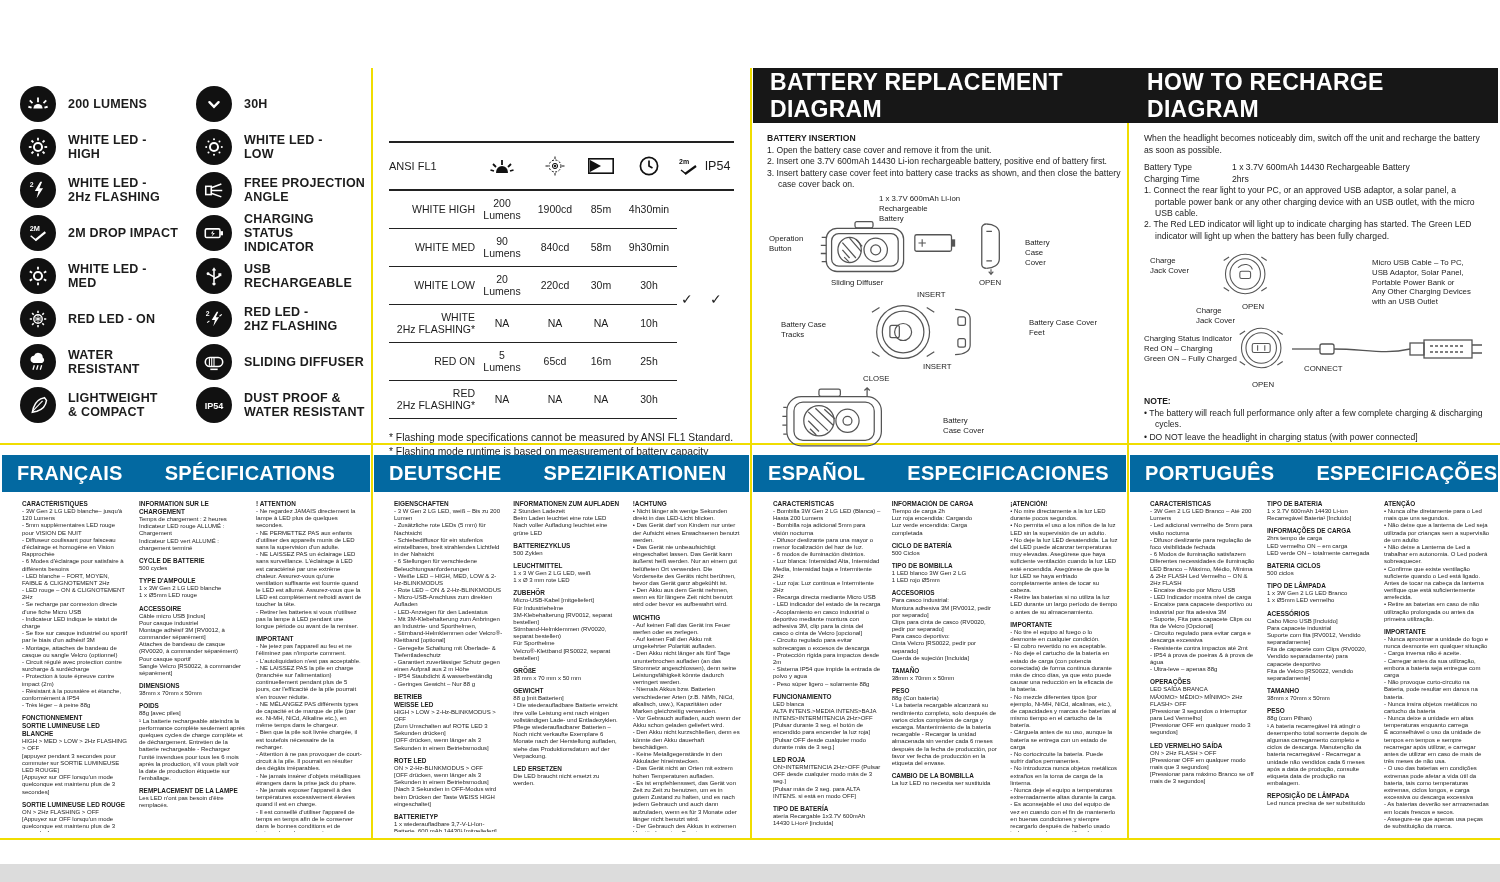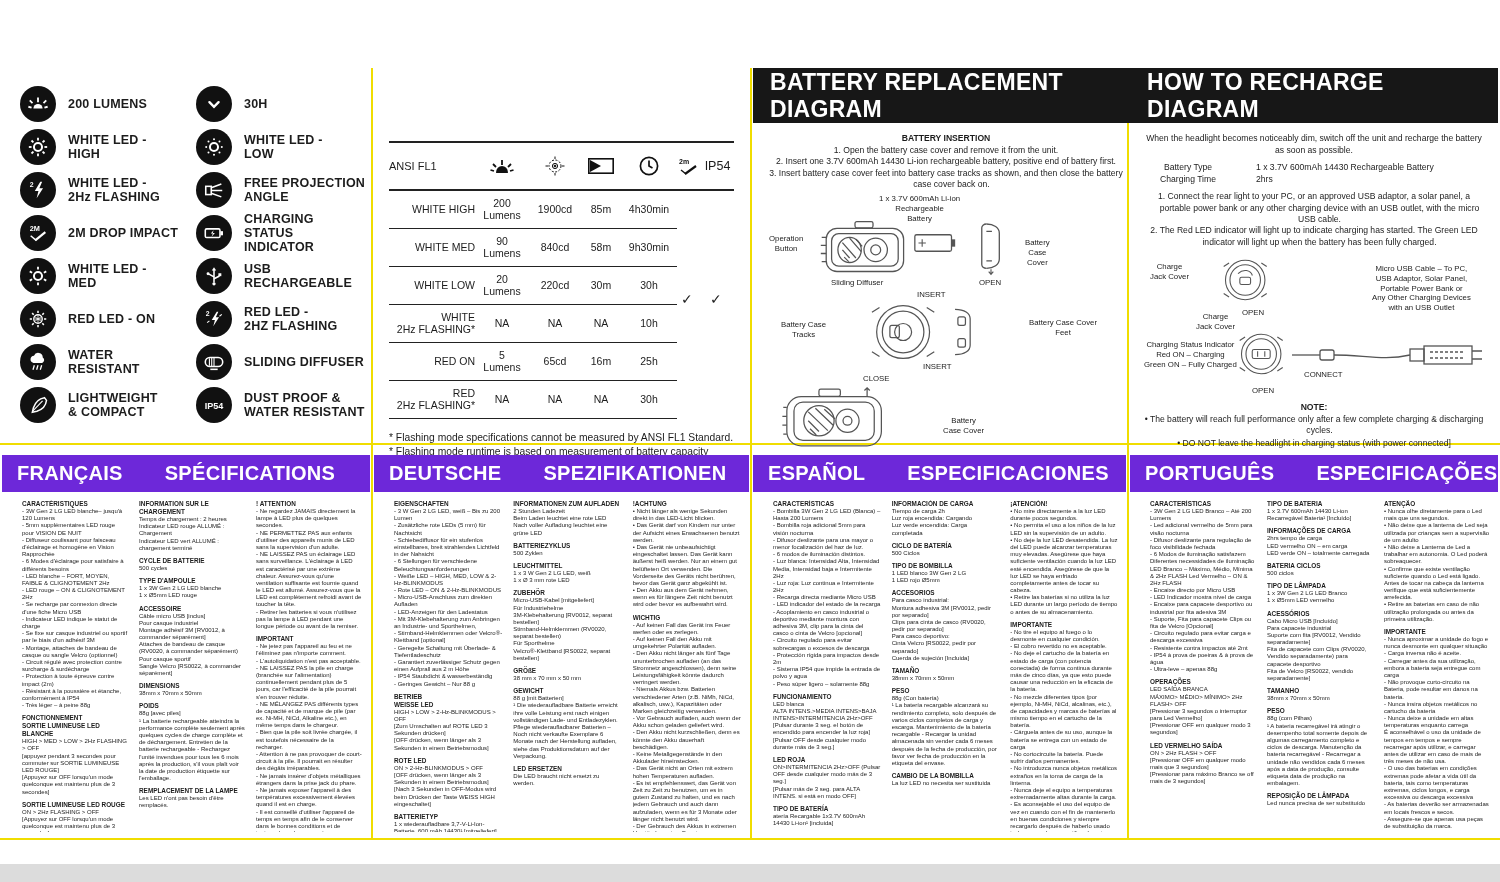--- a/index.html
+++ b/index.html
@@ -31,35 +31,35 @@
   .acell{font-size:10.5px;line-height:1.12;text-align:center;white-space:pre-line;}
   .acell.mode{text-align:right;}
   .ansi-checks{width:57px;position:relative;}
   .ansi-checks span{position:absolute;top:100px;font-size:14px;}
   .ansi-checks span:first-child{left:4px;} .ansi-checks span:last-child{left:33px;}
   .footnotes{margin-top:12px;font-size:10.3px;line-height:1.4;}
   .footnotes div{padding-left:12px;text-indent:-12px;}
   
   #panel-battery{left:751px;width:390px;}
   #panel-recharge{left:1128px;width:372px;}
-  .panel-body{position:absolute;top:123px;left:2px;right:2px;bottom:0;padding:10px 14px 0 14px;text-align:center;}
+  .panel-body{position:absolute;top:123px;left:2px;right:2px;bottom:0;padding:10px 14px 0 14px;}
   .small-head{font-size:8.6px;font-weight:bold;margin:0 0 2px 0;}
   .step{font-size:8.6px;line-height:1.32;padding-left:11px;text-indent:-11px;white-space:pre-line;}
   .para{font-size:8.6px;line-height:1.35;margin:0 0 6px 0;}
-  .kv{display:flex;font-size:8.6px;line-height:1.35;gap:24px;}
+  .kv{display:flex;font-size:8.6px;line-height:1.35;}
   .kv .k{width:88px;flex:none;}
   .diag{position:relative;}
   .dlabel{position:absolute;font-size:7.8px;line-height:1.25;white-space:pre-line;}
   .note-list .step{margin-bottom:1px;}
   svg text{font-family:"Liberation Sans",sans-serif;}
   
   .lang{position:absolute;top:455px;height:383px;}
   #lang-0{left:0;width:372px;} #lang-1{left:372px;width:379px;}
   #lang-2{left:751px;width:377px;} #lang-3{left:1128px;width:372px;}
-  .langbar{position:absolute;top:0;left:2px;right:2px;height:37px;background:#6d28d9;color:#fff;display:flex;
+  .langbar{position:absolute;top:0;left:2px;right:2px;height:37px;background:#0369a1;color:#fff;display:flex;
            align-items:center;gap:42px;padding-left:15px;font-weight:bold;font-size:20px;letter-spacing:.3px;}
   .lang-cols{position:absolute;top:45px;left:22px;right:10px;bottom:6px;display:flex;gap:11px;overflow:hidden;}
   .lang-col{flex:1;overflow:hidden;}
   .blk{margin-bottom:5px;}
   .bh{font-size:6.4px;font-weight:bold;line-height:1.25;white-space:pre-line;}
   .bt{font-size:6px;line-height:1.2;white-space:pre-line;}
 </style>
 </head>
 <body>
 
@@ -499,21 +499,21 @@
   </section>
 
   <section id="panel-recharge">
     <div class="titlebar">HOW TO RECHARGE DIAGRAM</div>
     <div class="panel-body">
       <p class="para">When the headlight becomes noticeably dim, switch off the unit and recharge the battery as soon as possible.</p>
       <div class="kv">
           <span class="k">Battery Type</span>
           <span>1 x 3.7V 600mAh 14430 Rechargeable Battery</span>
         </div>
-      <div class="kv" style="margin-bottom:6px;">
+      <div class="kv" style="">
           <span class="k">Charging Time</span>
           <span>2hrs</span>
         </div>
       <div class="step">1. Connect the rear light to your PC, or an approved USB adaptor, a solar panel, a portable power bank or any other charging device with an USB outlet, with the micro USB cable.</div>
       <div class="step">2. The Red LED indicator will light up to indicate charging has started. The Green LED indicator will light up when the battery has been fully charged.</div>
 
       <div class="diag" style="height:148px;margin-top:6px;">
         <div class="dlabel" style="left:6px;top:8px;">Charge
 Jack Cover</div>
         <div class="dlabel" style="left:98px;top:54px;">OPEN</div>

